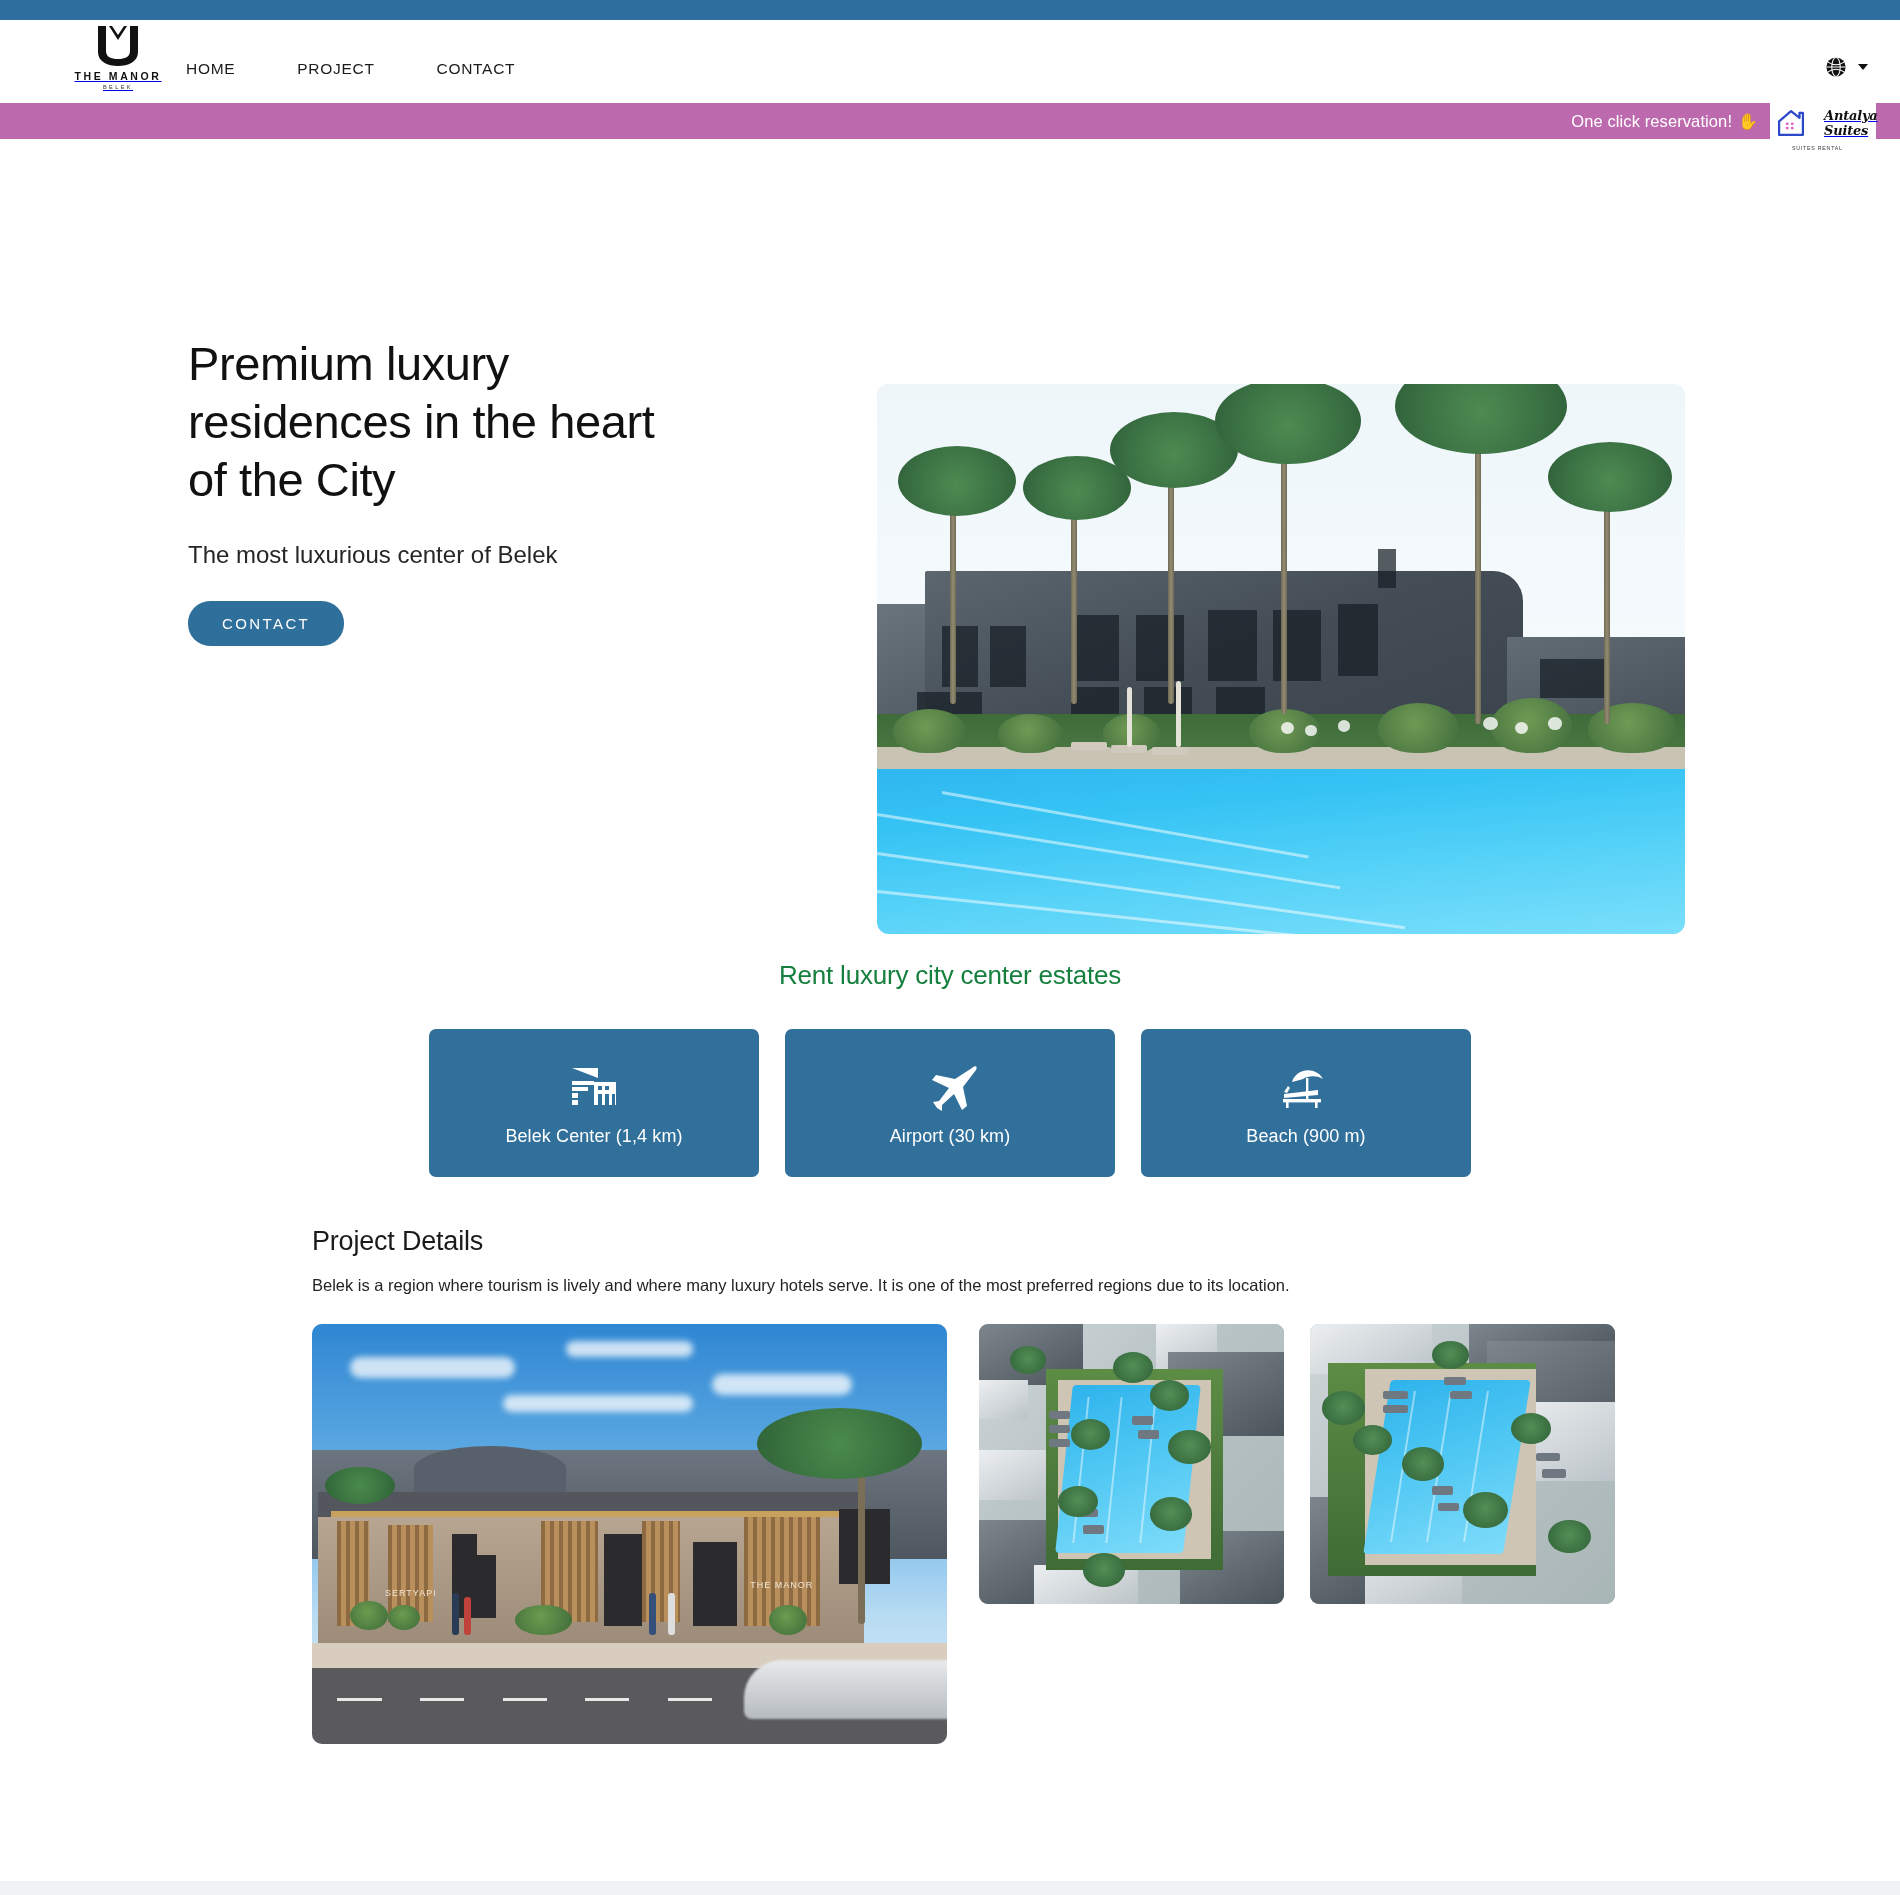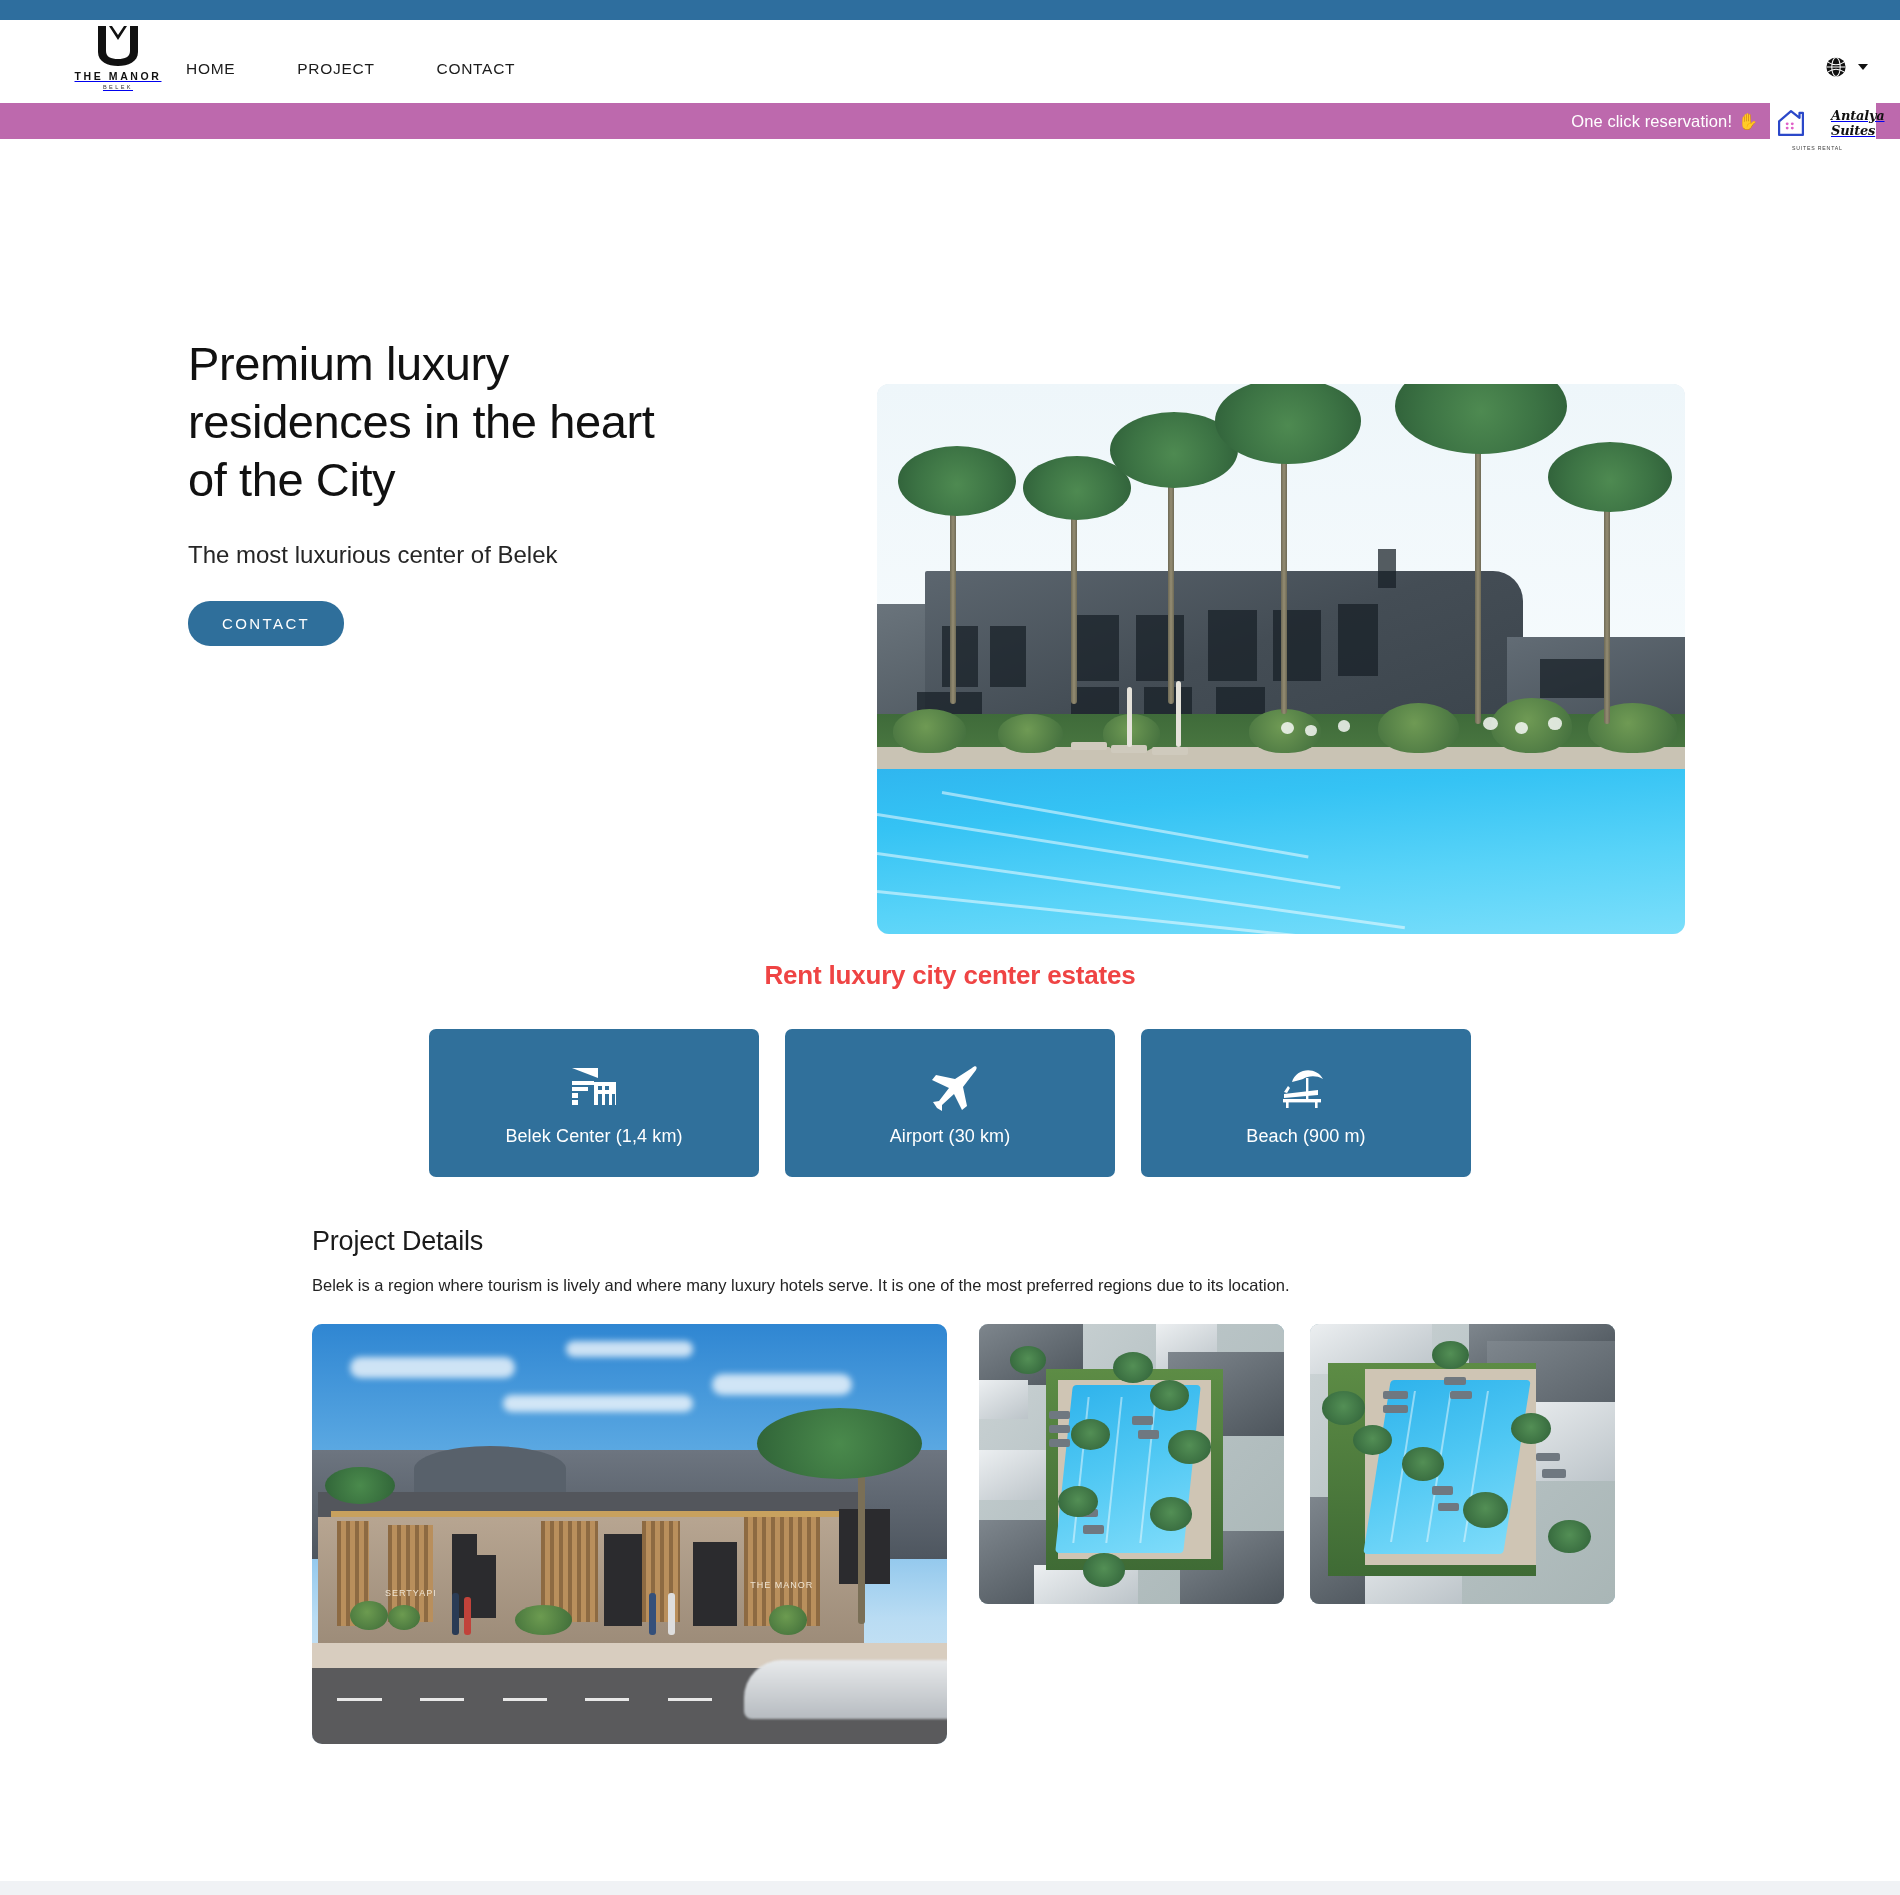--- a/index.html
+++ b/index.html
@@ -131,21 +131,21 @@
   }
 
   .partner-logo {
     position: absolute;
     top: 97px;
     right: 24px;
     width: 106px;
     height: 52px;
     display: flex;
     align-items: center;
-    gap: 23px;
+    gap: 16px;
     background: #fff;
     padding: 2px 4px;
   }
   .partner-house { width: 34px; height: 34px; flex: 0 0 auto; }
   .partner-words { display: flex; flex-direction: column; line-height: 1; }
   .partner-line1, .partner-line2 {
     font-family: "DejaVu Serif", serif;
     font-style: italic;
     font-weight: 700;
     font-size: 13px;
@@ -307,22 +307,22 @@
 
   
   .estates {
     position: absolute;
     top: 960px; left: 0;
     width: 1900px;
   }
   .estates-title {
     text-align: center;
     font-size: 26px;
-    font-weight: 700;
-    color: #ef4444;
+    font-weight: 400;
+    color: #15803d;
     letter-spacing: -0.2px;
   }
   .cards-row {
     margin-top: 38px;
     display: flex;
     justify-content: center;
     gap: 26px;
     text-align: center;
   }
   .info-card {

